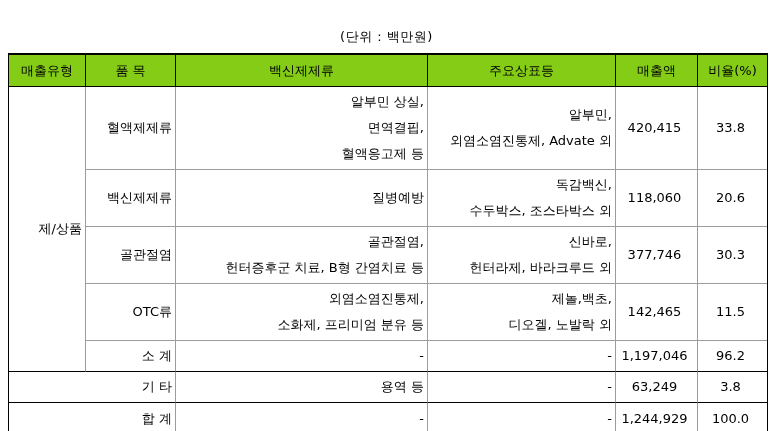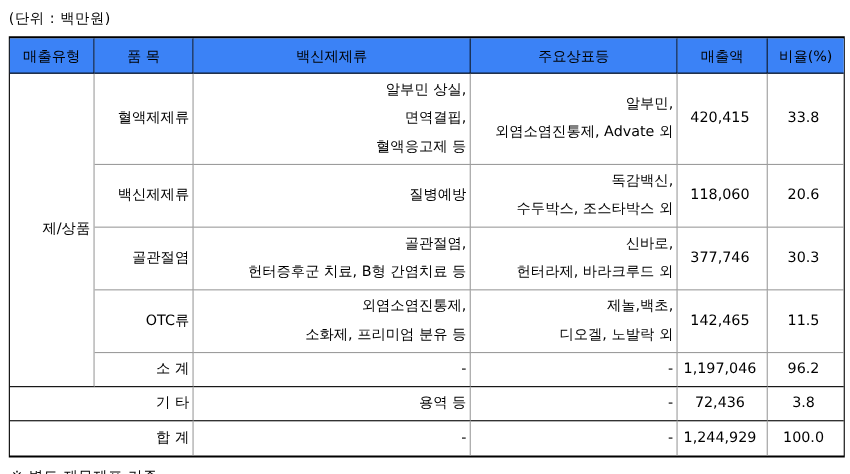--- a/index.html
+++ b/index.html
@@ -2,29 +2,29 @@
 <html><head>
 <meta charset="utf-8">
 <style>
   html,body{margin:0;padding:0;background:#ffffff;}
   .page{
     width:773px;height:431px;box-sizing:border-box;
     padding:7px 7px 0 8px;
     font-family:"DejaVu Sans","Liberation Sans",sans-serif;
     font-size:13px;color:#000;
   }
-  .unit{ text-align:left; padding:1px 1px 7px 0; letter-spacing:0.5px; }
+  .unit{ text-align:center; padding:1px 1px 7px 0; letter-spacing:0.5px;margin-top:20px; }
   table.sales{
     border-collapse:separate;border-spacing:0;
     width:758px;table-layout:fixed;
     border:1px solid #000;border-top-width:2px;border-bottom-width:2px;
   }
   th,td{ box-sizing:border-box; vertical-align:middle; text-align:center; font-weight:normal; padding:2px 3px; overflow:hidden; }
   thead th{
-    background:#3b82f6;
+    background:#84cc16;
     border-right:1px solid #000;border-bottom:1px solid #000;
     height:32px;
   }
   thead th:last-child{ border-right:none; }
   tbody td{
     border-right:1px solid #9c9c9c;border-bottom:1px solid #9c9c9c;
     line-height:26px;
     text-align:right;
   }
   tbody td:last-child{ border-right:none; }
@@ -105,21 +105,21 @@
         <td>소 계</td>
         <td>-</td>
         <td>-</td>
         <td class="num">1,197,046</td>
         <td class="num">96.2</td>
       </tr>
       <tr class="r6 darkb">
         <td colspan="2">기 타</td>
         <td>용역 등</td>
         <td>-</td>
-        <td class="num">72,436</td>
+        <td class="num">63,249</td>
         <td class="num">3.8</td>
       </tr>
       <tr class="r7 last">
         <td colspan="2">합 계</td>
         <td>-</td>
         <td>-</td>
         <td class="num">1,244,929</td>
         <td class="num">100.0</td>
       </tr>
     </tbody>

